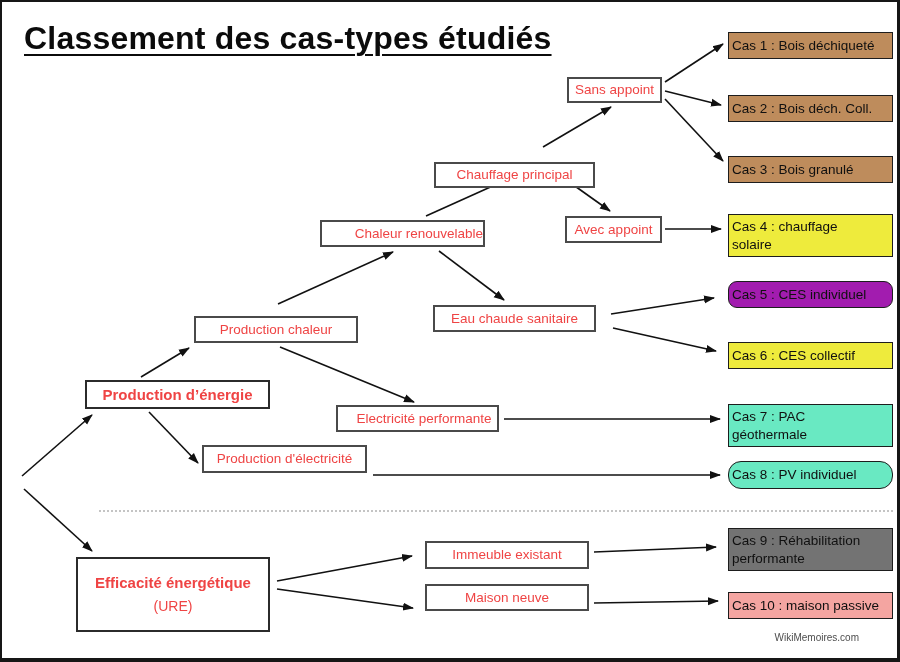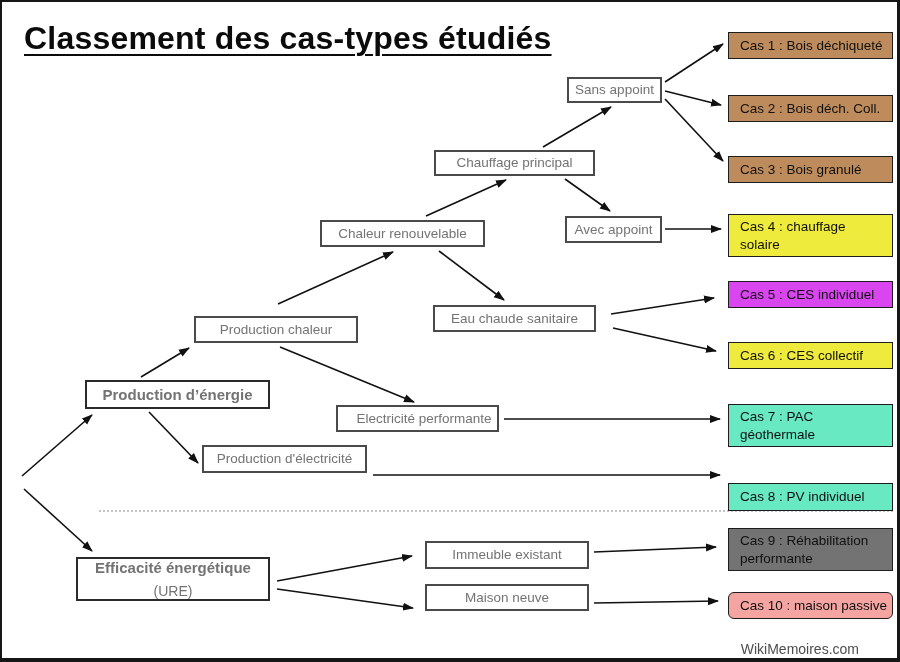--- a/index.html
+++ b/index.html
@@ -37,21 +37,21 @@
   }
   .node {
     position: absolute;
     box-sizing: border-box;
     background: #ffffff;
     border: 2px solid #4a4a4a;
     display: flex;
     align-items: center;
     justify-content: center;
     font-size: 13.5px;
-    color: #737373;
+    color: #ef4444;
     text-align: center;
     line-height: 16px;
   }
   .node.bold {
     border-color: #2b2b2b;
     font-weight: 700;
     font-size: 15px;
   }
   .node .sub {
     font-weight: 400;
@@ -64,29 +64,29 @@
   }
   .case {
     position: absolute;
     box-sizing: border-box;
     border: 1.5px solid #1d1d1d;
     display: flex;
     align-items: center;
     font-size: 13.5px;
     color: #101010;
     line-height: 18px;
-    padding-left: 11px;
+    padding-left: 3px;
     white-space: pre-line;
     text-align: left;
   }
   .watermark {
     position: absolute;
     right: 38px;
-    bottom: 1px;
-    font-size: 14px;
+    bottom: 15px;
+    font-size: 10px;
     color: #4d4d4d;
   }
 </style>
 </head>
 <body>
 
 <div class="frame">
   <h1 class="title">Classement des cas-types étudiés</h1>
   <svg id="edges-svg" viewBox="0 0 896 657">
       <defs>
@@ -115,62 +115,62 @@
       <line x1="275" y1="579" x2="410" y2="554" stroke="#111111" stroke-width="1.6" marker-end="url(#ah)"></line>
       <line x1="275" y1="587" x2="411" y2="606" stroke="#111111" stroke-width="1.6" marker-end="url(#ah)"></line>
       <line x1="592" y1="550" x2="714" y2="545" stroke="#111111" stroke-width="1.6" marker-end="url(#ah)"></line>
       <line x1="592" y1="601" x2="716" y2="599" stroke="#111111" stroke-width="1.6" marker-end="url(#ah)"></line>
       <line x1="97" y1="509" x2="891" y2="509" stroke="#8a8a8a" stroke-width="1.2" stroke-dasharray="2 2"></line>
     </svg>
   <div id="nodes-layer">
       <div class="node" style="left: 565px; top: 75px; width: 95px; height: 26px;">
         <span>Sans appoint</span>
       </div>
-      <div class="node" style="left: 432px; top: 148px; width: 161px; height: 26px;">
+      <div class="node" style="left: 432px; top: 160px; width: 161px; height: 26px;">
         <span>Chauffage principal</span>
       </div>
-      <div class="node" style="left: 318px; top: 218px; width: 165px; height: 27px;">
+      <div class="node" style="left: 318px; top: 218px; width: 165px; height: 27px; justify-content: flex-end;">
         <span>Chaleur renouvelable</span>
       </div>
       <div class="node" style="left: 563px; top: 214px; width: 97px; height: 27px;">
         <span>Avec appoint</span>
       </div>
       <div class="node" style="left: 431px; top: 303px; width: 163px; height: 27px;">
         <span>Eau chaude sanitaire</span>
       </div>
       <div class="node" style="left: 192px; top: 314px; width: 164px; height: 27px;">
         <span>Production chaleur</span>
       </div>
       <div class="node bold" style="left: 83px; top: 378px; width: 185px; height: 29px;">
         <span>Production d’énergie</span>
       </div>
       <div class="node" style="left: 334px; top: 403px; width: 163px; height: 27px; padding-left: 13px;">
         <span>Electricité performante</span>
       </div>
       <div class="node" style="left: 200px; top: 443px; width: 165px; height: 28px;">
         <span>Production d'électricité</span>
       </div>
-      <div class="node bold two-line" style="left: 74px; top: 555px; width: 194px; height: 44px;">
+      <div class="node bold two-line" style="left: 74px; top: 555px; width: 194px; height: 75px;">
         <span>Efficacité énergétique</span>
         <span class="sub">(URE)</span>
       </div>
       <div class="node" style="left: 423px; top: 539px; width: 164px; height: 28px;">
         <span>Immeuble existant</span>
       </div>
       <div class="node" style="left: 423px; top: 582px; width: 164px; height: 27px;">
         <span>Maison neuve</span>
       </div>
       <div class="case" style="left: 726px; top: 30px; width: 165px; height: 27px; background: rgb(190, 140, 92);"><span>Cas 1 : Bois déchiqueté</span></div>
       <div class="case" style="left: 726px; top: 93px; width: 165px; height: 27px; background: rgb(190, 140, 92);"><span>Cas 2 : Bois déch. Coll.</span></div>
       <div class="case" style="left: 726px; top: 154px; width: 165px; height: 27px; background: rgb(190, 140, 92);"><span>Cas 3 : Bois granulé</span></div>
       <div class="case" style="left: 726px; top: 212px; width: 165px; height: 43px; background: rgb(238, 235, 60);"><span>Cas 4 : chauffage
 solaire</span></div>
-      <div class="case" style="left: 726px; top: 279px; width: 165px; height: 27px; background: #d946ef;"><span>Cas 5 : CES individuel</span></div>
+      <div class="case" style="left: 726px; top: 279px; width: 165px; height: 27px; background: #a21caf; border-radius: 9px;"><span>Cas 5 : CES individuel</span></div>
       <div class="case" style="left: 726px; top: 340px; width: 165px; height: 27px; background: rgb(238, 235, 60);"><span>Cas 6 : CES collectif</span></div>
       <div class="case" style="left: 726px; top: 402px; width: 165px; height: 43px; background: rgb(105, 233, 194);"><span>Cas 7 : PAC
 géothermale</span></div>
-      <div class="case" style="left: 726px; top: 481px; width: 165px; height: 28px; background: rgb(105, 233, 194);"><span>Cas 8 : PV  individuel</span></div>
+      <div class="case" style="left: 726px; top: 459px; width: 165px; height: 28px; background: rgb(105, 233, 194); border-radius: 13px;"><span>Cas 8 : PV  individuel</span></div>
       <div class="case" style="left: 726px; top: 526px; width: 165px; height: 43px; background: #737373;"><span>Cas 9 : Réhabilitation
 performante</span></div>
-      <div class="case" style="left: 726px; top: 590px; width: 165px; height: 27px; background: rgb(244, 165, 161); border-radius: 6px;"><span>Cas 10 : maison passive</span></div>
+      <div class="case" style="left: 726px; top: 590px; width: 165px; height: 27px; background: rgb(244, 165, 161);"><span>Cas 10 : maison passive</span></div>
     </div>
   <div class="watermark">WikiMemoires.com</div>
 </div>
 
 </body></html>

